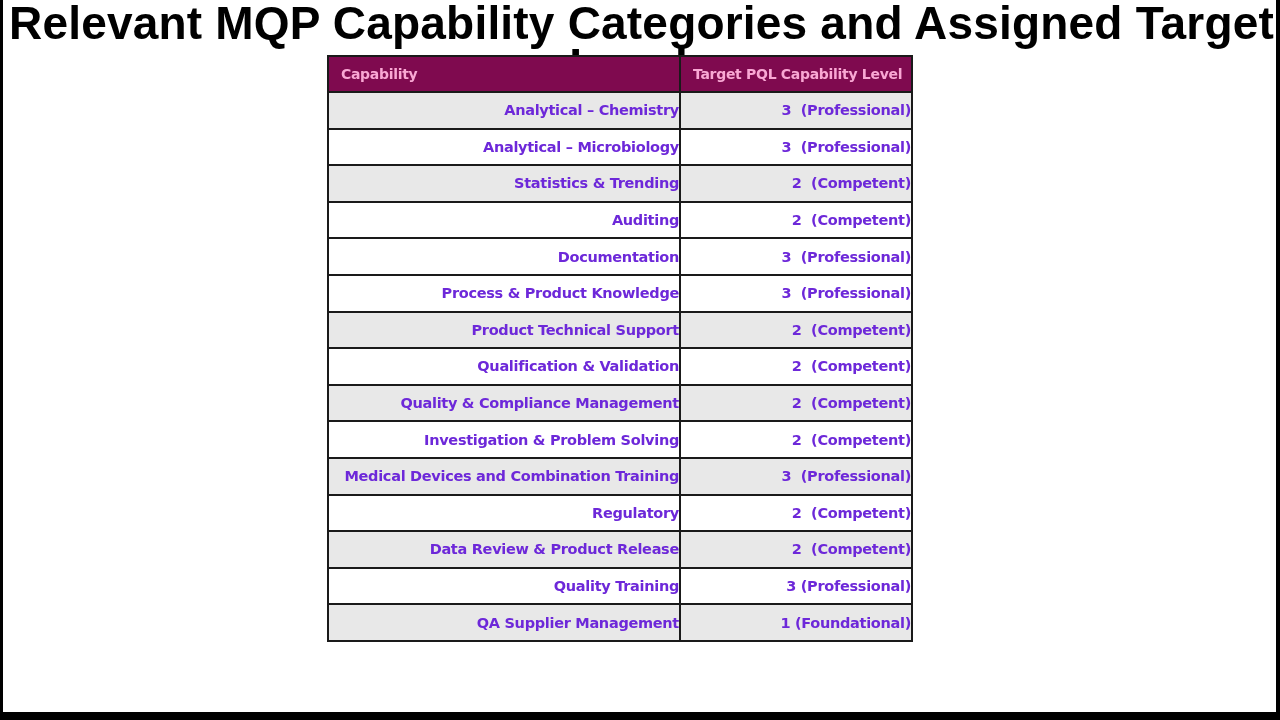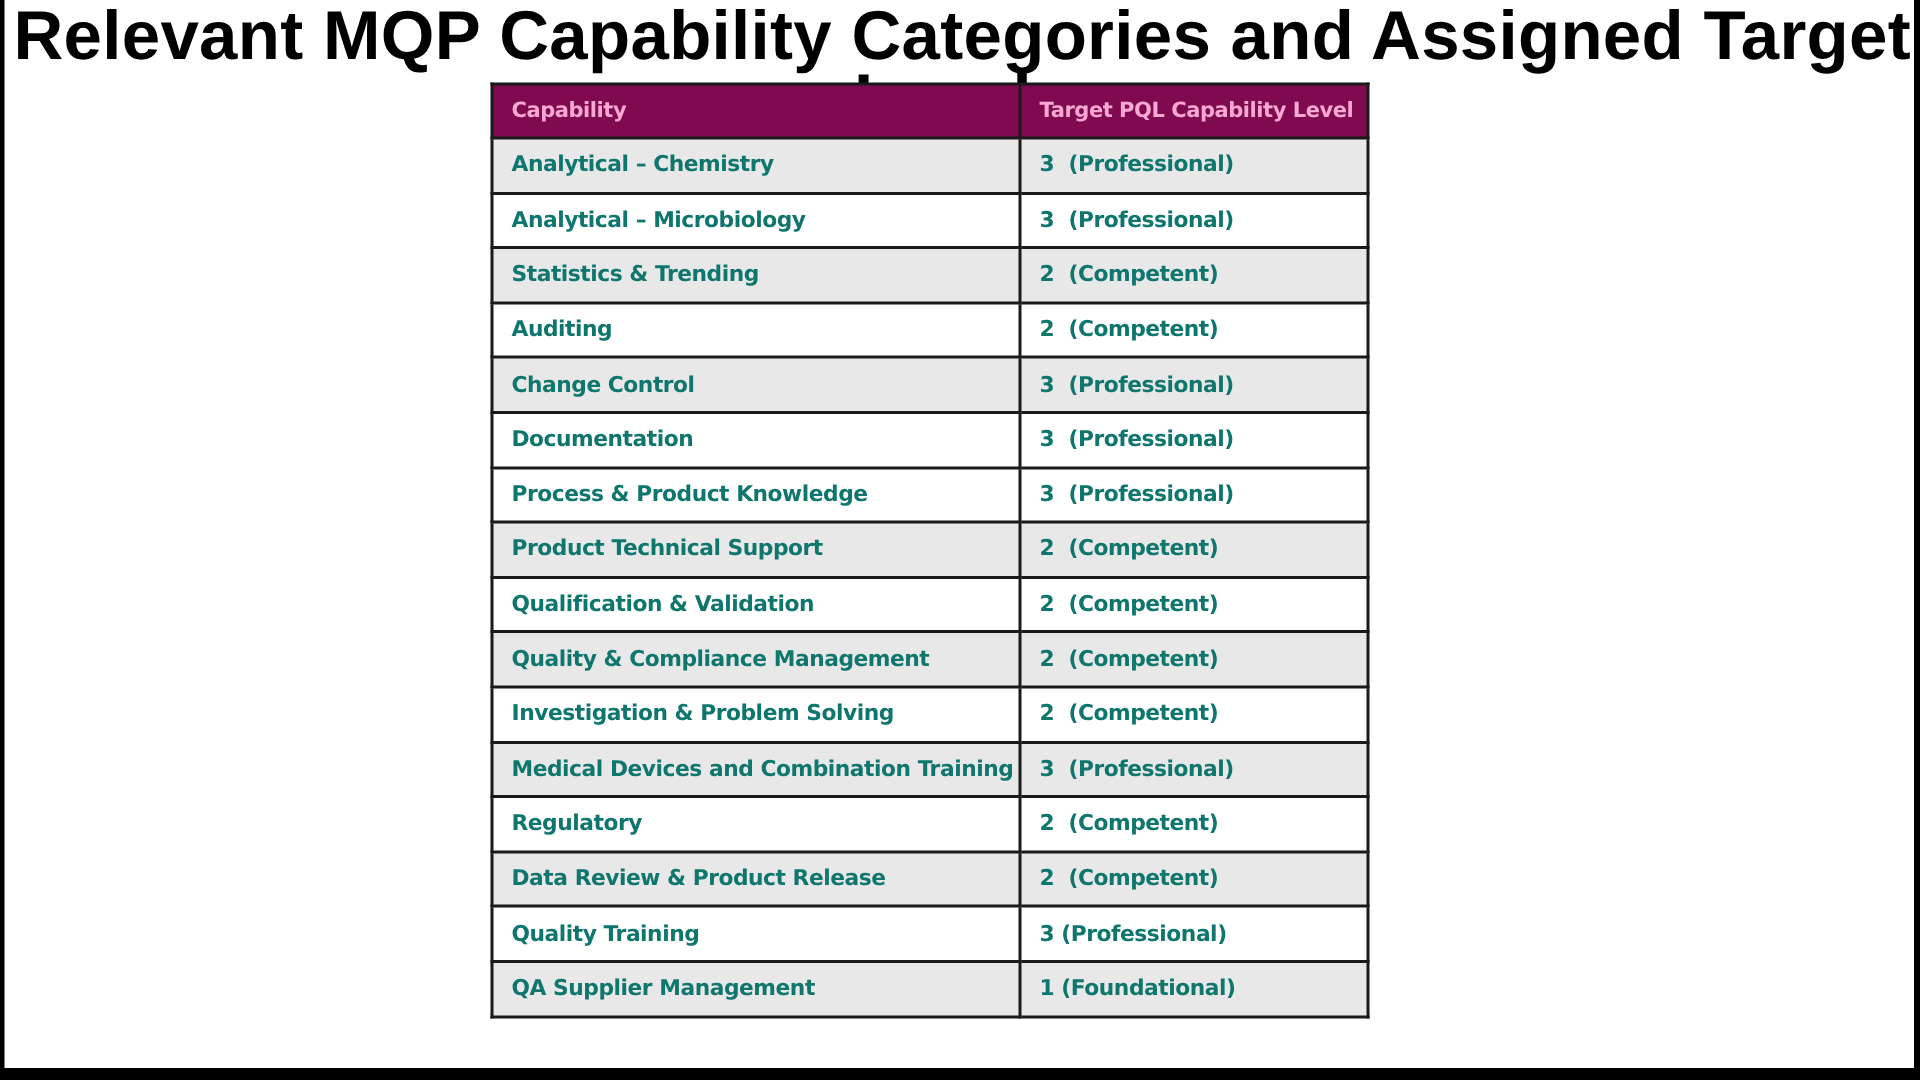--- a/index.html
+++ b/index.html
@@ -48,21 +48,21 @@
       font-weight: bold;
       white-space: nowrap;
       letter-spacing: -0.3px;
     }
     th {
       background: #7f0a4f;
       color: #f9a8d4;
       height: 34px;
       font-size: 14px;
     }
-    td { color: #0f766e; height: 34.6px; }
+    td { color: #6d28d9; height: 34.6px; text-align: right; }
     tr.alt td { background: #e8e8e8; }
     tr.plain td { background: #ffffff; }
     .col1 { width: 338px; }
     .col2 { width: 218px; }
     .bottom-bar {
       position: absolute; left: 0; top: 712px; width: 1280px; height: 8px; background: #000;
     }
   </style>
 </head>
 <body>
@@ -87,24 +87,20 @@
           <td style="white-space: pre;">Analytical – Microbiology</td>
           <td style="white-space: pre;">3  (Professional)</td>
         </tr>
         <tr class="alt">
           <td style="white-space: pre;">Statistics &amp; Trending</td>
           <td style="white-space: pre;">2  (Competent)</td>
         </tr>
         <tr class="plain">
           <td style="white-space: pre;">Auditing</td>
           <td style="white-space: pre;">2  (Competent)</td>
-        </tr>
-        <tr class="alt">
-          <td style="white-space: pre;">Change Control</td>
-          <td style="white-space: pre;">3  (Professional)</td>
         </tr>
         <tr class="plain">
           <td style="white-space: pre;">Documentation</td>
           <td style="white-space: pre;">3  (Professional)</td>
         </tr>
         <tr class="plain">
           <td style="white-space: pre; border-radius: 15px;">Process &amp; Product Knowledge</td>
           <td style="white-space: pre;">3  (Professional)</td>
         </tr>
         <tr class="alt">

